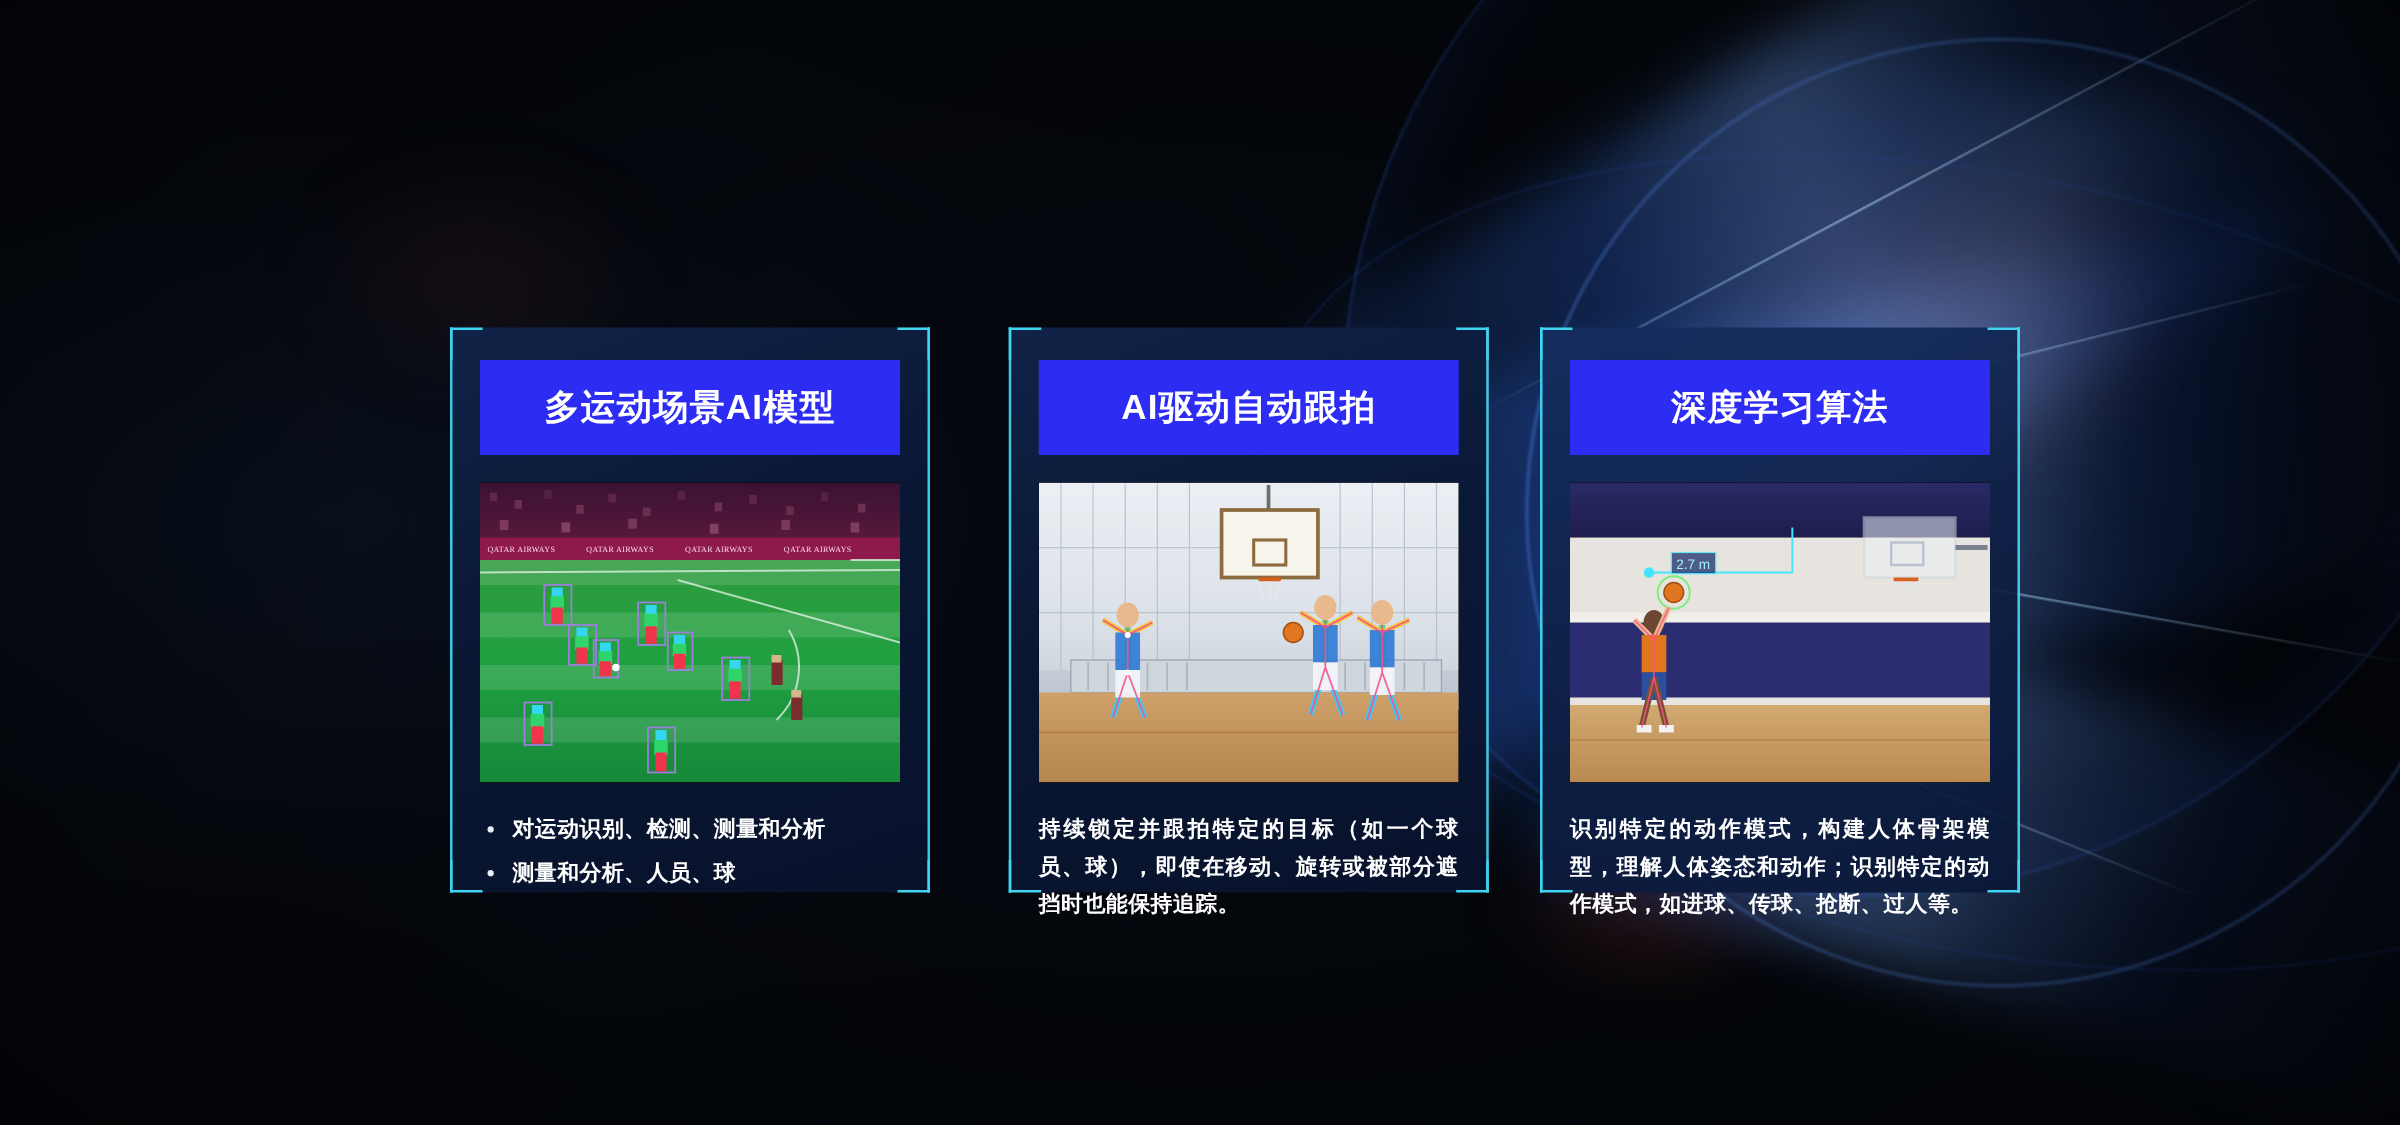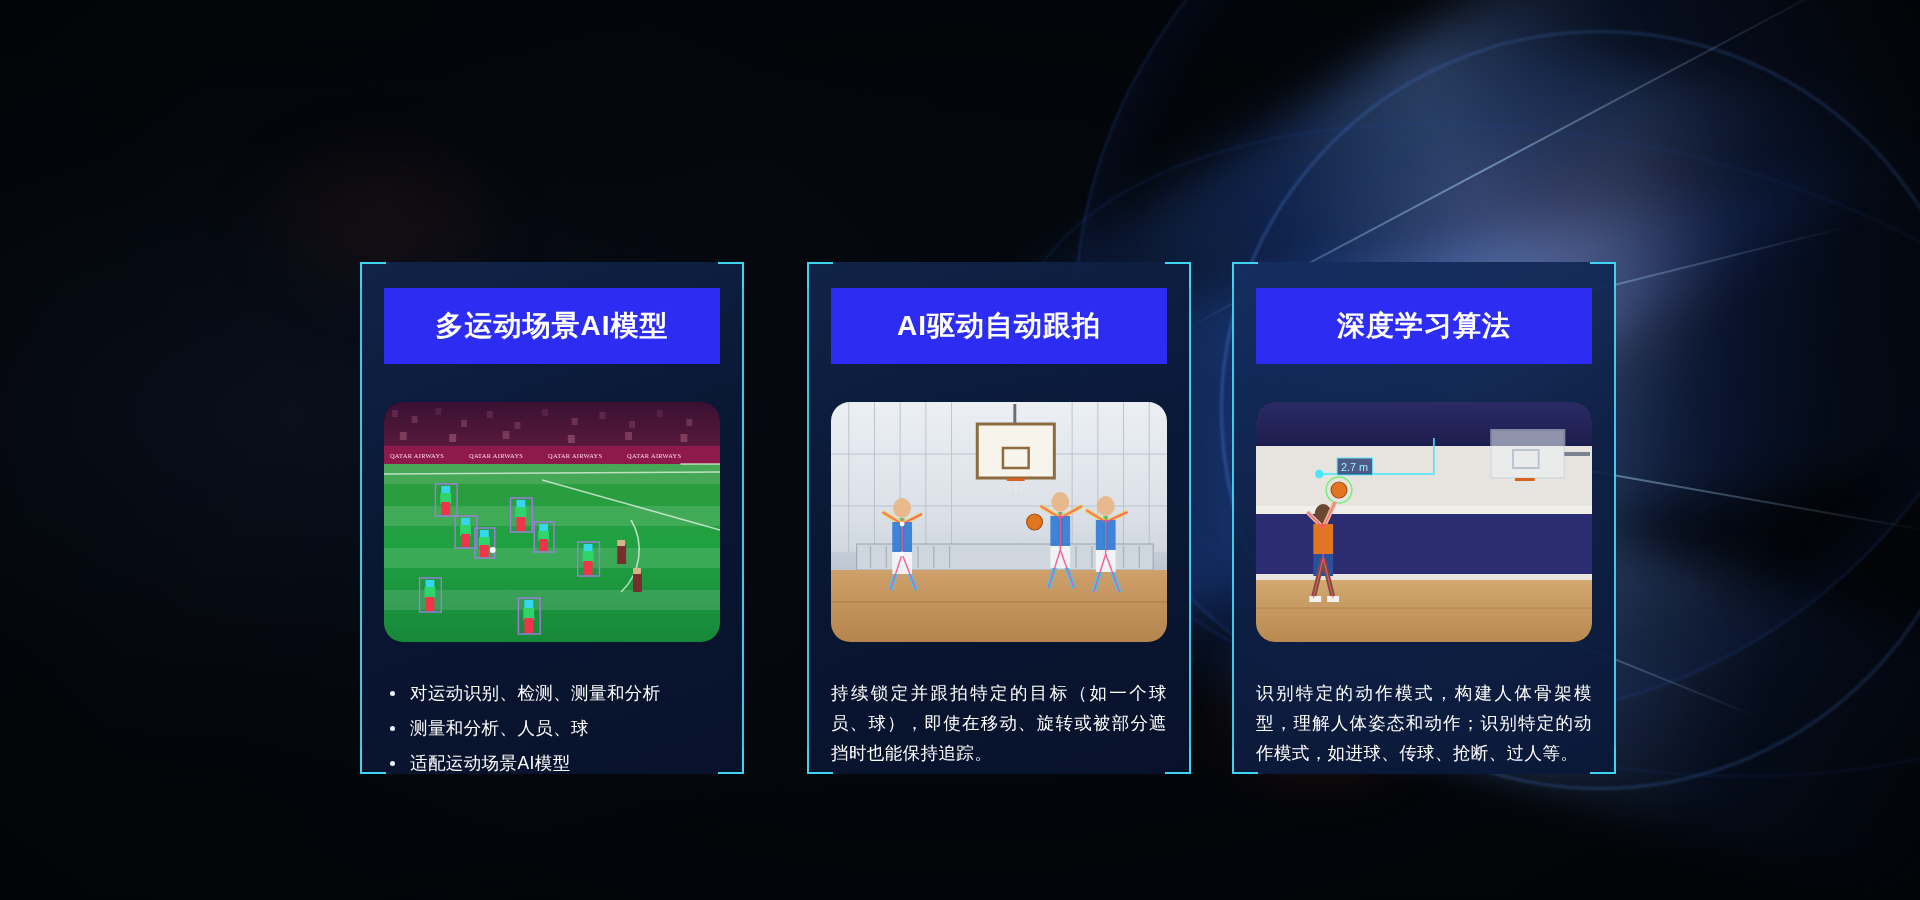--- a/index.html
+++ b/index.html
@@ -70,21 +70,21 @@
     background:radial-gradient(ellipse at center, rgba(120,50,40,.18) 0%, rgba(0,0,0,0) 70%);
     filter:blur(24px);
   }
 
   
   #cards {
     position:absolute; left:0; top:0; width:1920px; height:900px;
     display:flex; align-items:flex-start;
   }
   .card {
-    position:absolute; top:262px; width:384px; height:512px;
+    position:absolute; top:262px; width:384px; height:452px;
   }
   .card.c1 { left:360px; }
   .card.c2 { left:807px; }
   .card.c3 { left:1232px; }
 
   
   .bracket { position:absolute; width:26px; height:26px; }
   .bracket.tl { left:0;   top:0;   border-left:2px solid #3fd4f0; border-top:2px solid #3fd4f0; }
   .bracket.tr { right:0;  top:0;   border-right:2px solid #3fd4f0; border-top:2px solid #3fd4f0; }
   .bracket.bl { left:0;   bottom:0;border-left:2px solid #3fd4f0; border-bottom:2px solid #3fd4f0; }
@@ -104,28 +104,28 @@
 
   .card-header {
     height:76px;
     background:#2c2cf2;
     display:flex; align-items:center; justify-content:center;
     color:#fff; font-size:28px; font-weight:700; letter-spacing:1px;
     white-space:nowrap;
   }
 
   .thumb {
-    margin-top:38px; height:240px; width:100%;
-    overflow:hidden; position:relative; background:#000;border-radius:19px;
+    margin-top:22px; height:240px; width:100%;
+    overflow:hidden; position:relative; background:#000;
   }
   .thumb svg { display:block; width:100%; height:100%; }
 
   .card-text {
-    margin-top:36px; color:#ffffff;
-    font-size:17.5px; line-height:1.72; letter-spacing:.4px;
+    margin-top:22px; color:#ffffff;
+    font-size:17.5px; line-height:1.72; letter-spacing:.4px;font-weight:bold;
   }
   ul.bullets { list-style:none; }
   ul.bullets li {
     position:relative; padding-left:26px; margin-bottom:5px;
     white-space:nowrap;
   }
   ul.bullets li:before {
     content:""; position:absolute; left:6px; top:13px;
     width:5px; height:5px; border-radius:50%; background:#e9eef8;
   }
@@ -273,21 +273,20 @@
             <rect x="252" y="170" width="9" height="20"></rect>
               <rect x="252" y="166" width="8" height="6" fill="#d8b48a"></rect>
           </g>
         </svg>
       </div>
 
       <div class="card-text">
         <ul class="bullets">
           <li>对运动识别、检测、测量和分析</li>
           <li>测量和分析、人员、球</li>
-          <li>适配运动场景AI模型</li>
         </ul>
       </div>
     </div>
     <div class="edge-l"></div>
     <div class="edge-r"></div>
     <div class="bracket tl"></div>
     <div class="bracket tr"></div>
     <div class="bracket bl"></div>
     <div class="bracket br"></div>
   </div>

